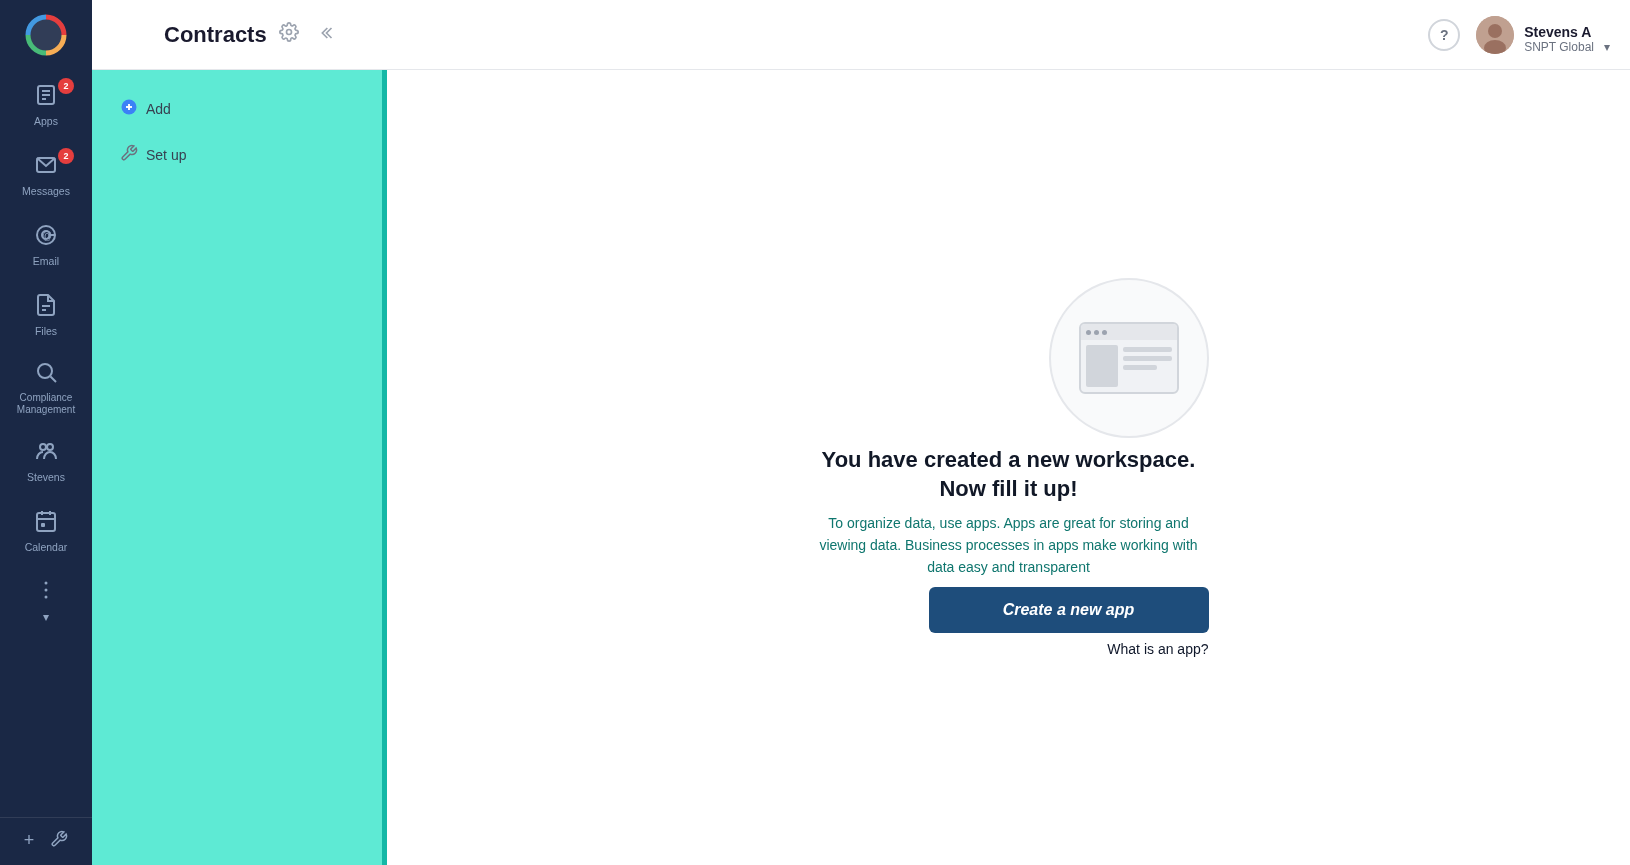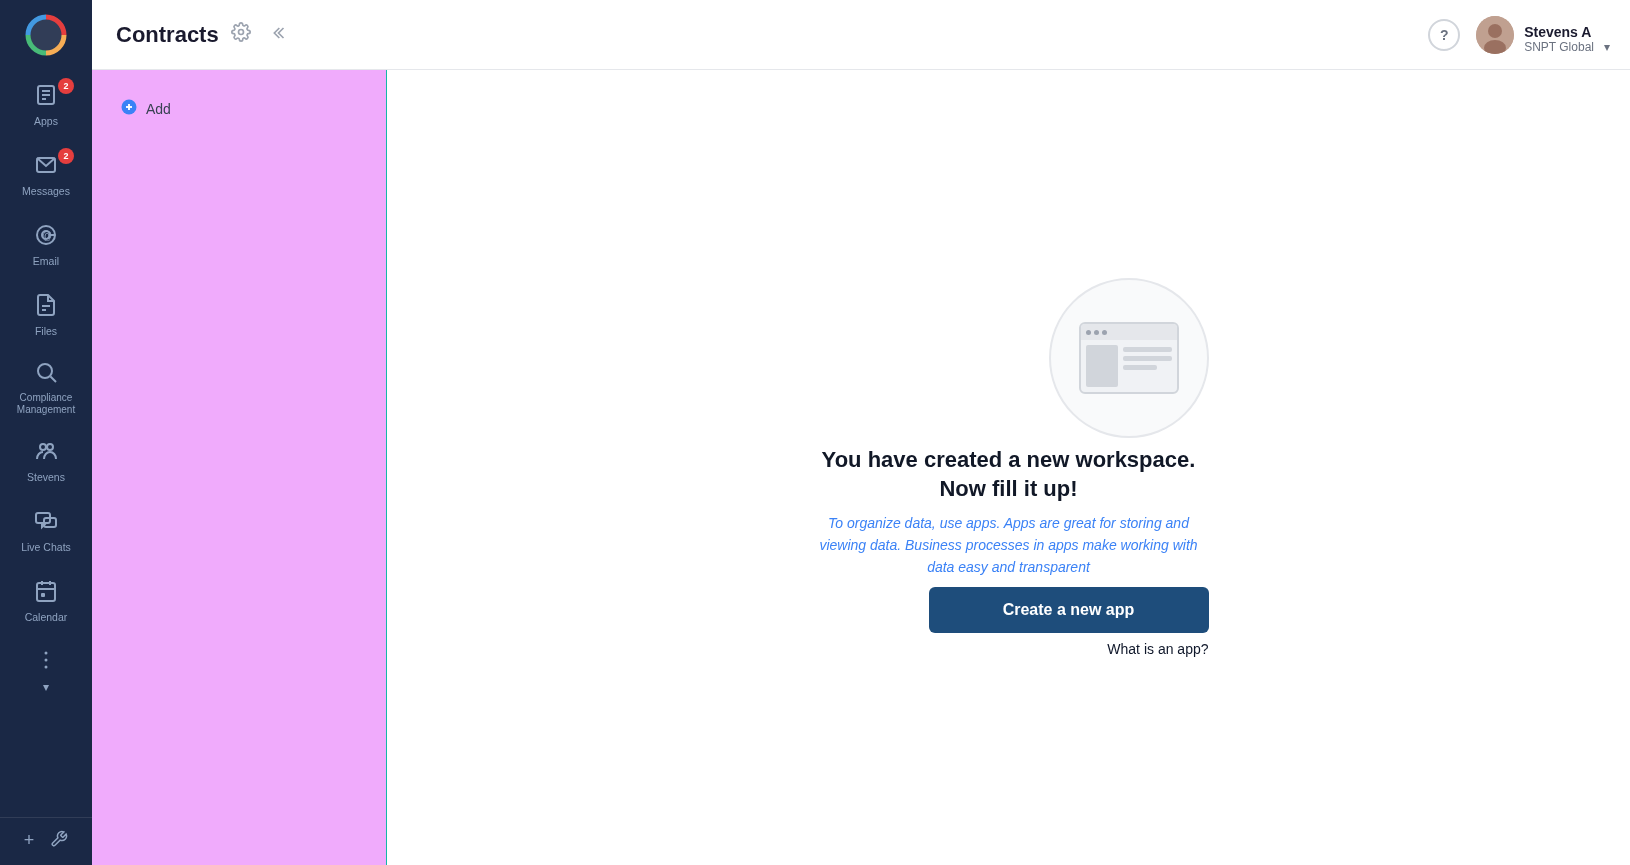--- a/index.html
+++ b/index.html
@@ -99,20 +99,21 @@
       align-items: center;
       justify-content: space-between;
       padding: 0 20px 0 24px;
       border-bottom: 1px solid #e5e7eb;
       flex-shrink: 0;
     }
     .header-left {
       display: flex;
       align-items: center;
       gap: 12px;
+      margin-left: 48px;
     }
     .header-title {
       font-size: 22px;
       font-weight: 700;
       color: #1a1a2e;
     }
     .header-gear {
       color: #9ca3af;
       font-size: 18px;
       cursor: pointer;
@@ -166,22 +167,22 @@
     
     .content-wrapper {
       display: flex;
       flex: 1;
       overflow: hidden;
     }
 
     
     .left-panel {
       width: 295px;
-      background: #f0abfc;
-      border-right: 1px solid #14b8a6;
+      background: #5eead4;
+      border-right: 5px solid #14b8a6;
       flex-shrink: 0;
       padding: 20px 16px;
       display: flex;
       flex-direction: column;
       gap: 8px;
     }
     .panel-item {
       display: flex;
       align-items: center;
       gap: 8px;
@@ -272,35 +273,35 @@
     }
     .browser-line.short { width: 70%; }
     .empty-heading {
       font-size: 22px;
       font-weight: 700;
       color: #111827;
       line-height: 1.3;
     }
     .empty-desc {
       font-size: 14px;
-      color: #3b82f6;
+      color: #0f766e;
       line-height: 1.6;
-      font-style: italic;
     }
     .create-app-btn {
       background: #1e4d7b;
       color: white;
       border: none;
       border-radius: 6px;
       padding: 14px 36px;
       font-size: 16px;
       font-weight: 600;
       cursor: pointer;
       width: 100%;
       max-width: 280px;
+      font-style: italic;
     }
     .what-is-link {
       color: #0f172a;
       font-size: 14px;
       cursor: pointer;
       text-decoration: none;
     }
 
     
     .logo-svg { width: 44px; height: 44px; }
@@ -385,30 +386,20 @@
         <svg width="24" height="24" viewBox="0 0 24 24" fill="none">
           <circle cx="9" cy="8" r="3" stroke="#8fa3c0" stroke-width="2"></circle>
           <circle cx="16" cy="8" r="3" stroke="#8fa3c0" stroke-width="2"></circle>
           <path d="M3 20c0-4 2.686-7 6-7" stroke="#8fa3c0" stroke-width="2"></path>
           <path d="M10 20c0-4 2.686-7 6-7s6 3 6 7" stroke="#8fa3c0" stroke-width="2"></path>
         </svg>
       </span>
       <span class="label">Stevens</span>
     </div>
 
-    <div class="nav-item">
-      <span class="icon">
-        <svg width="24" height="24" viewBox="0 0 24 24" fill="none">
-          <rect x="2" y="4" width="14" height="10" rx="2" stroke="#8fa3c0" stroke-width="2"></rect>
-          <path d="M8 14v4l4-4" stroke="#8fa3c0" stroke-width="2"></path>
-          <rect x="10" y="9" width="12" height="9" rx="2" stroke="#8fa3c0" stroke-width="2"></rect>
-        </svg>
-      </span>
-      <span class="label">Live Chats</span>
-    </div>
 
     <div class="nav-item">
       <span class="icon">
         <svg width="24" height="24" viewBox="0 0 24 24" fill="none">
           <rect x="3" y="4" width="18" height="18" rx="2" stroke="#8fa3c0" stroke-width="2"></rect>
           <line x1="3" y1="10" x2="21" y2="10" stroke="#8fa3c0" stroke-width="2"></line>
           <line x1="8" y1="2" x2="8" y2="6" stroke="#8fa3c0" stroke-width="2"></line>
           <line x1="16" y1="2" x2="16" y2="6" stroke="#8fa3c0" stroke-width="2"></line>
           <rect x="7" y="14" width="4" height="4" rx="1" fill="#8fa3c0"></rect>
         </svg>
@@ -483,20 +474,28 @@
     <div class="left-panel">
       <div class="panel-item">
         <span class="item-icon">
           <svg width="18" height="18" viewBox="0 0 24 24" fill="none">
             <circle cx="12" cy="12" r="10" fill="#3b82f6"></circle>
             <line x1="12" y1="8" x2="12" y2="16" stroke="white" stroke-width="2.5"></line>
             <line x1="8" y1="12" x2="16" y2="12" stroke="white" stroke-width="2.5"></line>
           </svg>
         </span>
         <span>Add</span>
+      </div>
+      <div class="panel-item">
+        <span class="item-icon wrench-icon">
+          <svg width="18" height="18" viewBox="0 0 24 24" fill="none">
+            <path d="M14.7 6.3a1 1 0 0 0 0 1.4l1.6 1.6a1 1 0 0 0 1.4 0l3.77-3.77a6 6 0 0 1-7.94 7.94l-6.91 6.91a2.12 2.12 0 0 1-3-3l6.91-6.91a6 6 0 0 1 7.94-7.94l-3.76 3.76z" stroke="#6b7280" stroke-width="2"></path>
+          </svg>
+        </span>
+        <span>Set up</span>
       </div>
     </div>
 
     <div class="main-content">
       <div class="empty-state">
         <div class="empty-icon-wrapper">
           <div class="browser-mockup">
             <div class="browser-bar">
               <div class="browser-dot"></div>
               <div class="browser-dot"></div>

